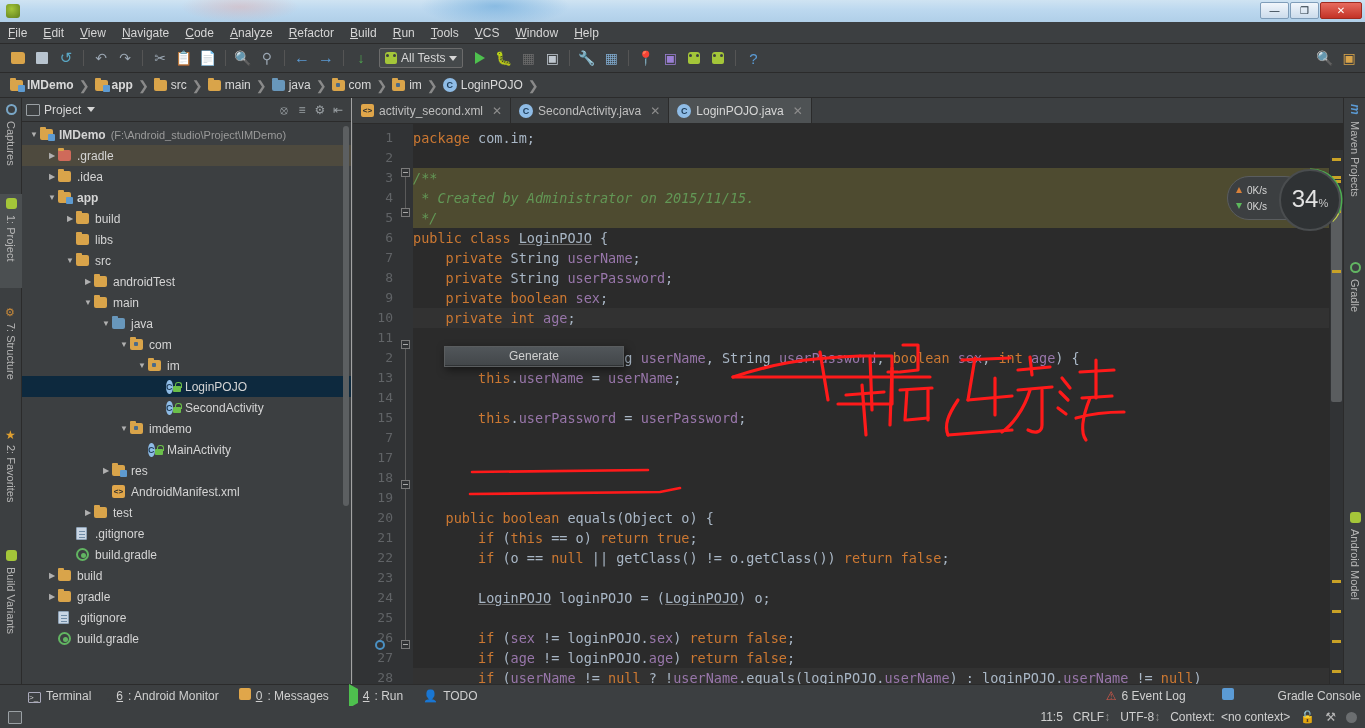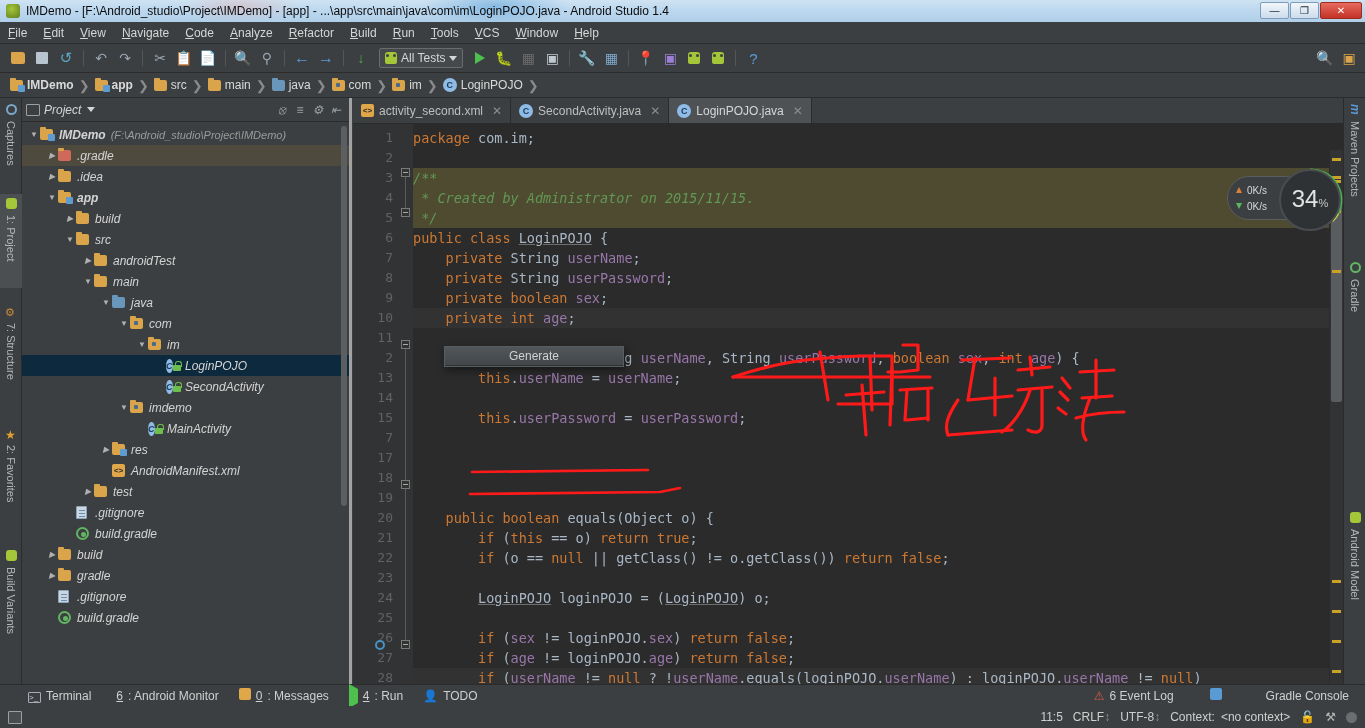--- a/index.html
+++ b/index.html
@@ -102,21 +102,21 @@
 
   
   #rightstrip {
     position:absolute; right:0; top:98px; width:22px; height:586px;
     background:#3c3f41; border-left:1px solid #2b2b2b;
   }
 
   
   #projpanel {
     position:absolute; left:22px; top:98px; width:330px; height:586px;
-    background:#84cc16; border-right:3px solid #a3a3a3;font-style:italic;
+    background:#84cc16; border-right:1px solid #a3a3a3;
   }
   #proj-header {
     height:24px; display:flex; align-items:center; padding:0 4px;
     border-bottom:1px solid #2b2b2b; background:#3c3f41;
   }
   #proj-header .ttl { font-size:12px; color:#d6d6d6; margin-left:4px;}
   #proj-header .spacer { flex:1; }
   #proj-header .hic { width:18px;height:18px;display:flex;align-items:center;justify-content:center;
                       color:#9aa0a4; font-size:12px; }
   #tree {
@@ -243,21 +243,20 @@
   #statusbar .spacer { flex:1; }
   .sb-ic { width:14px;height:13px;border:1px solid #9aa0a4;border-radius:1px;background:#4a4d4f;}
 </style>
 </head>
 <body>
 
 <div id="titlebar">
   <div class="glow"></div>
   <div class="glow2"></div>
   <div id="app-icon"></div>
-  <div id="title-text">IMDemo - [F:\Android_studio\Project\IMDemo] - [app] - ...\app\src\main\java\com\im\LoginPOJO.java - Android Studio 1.4</div>
   <div class="win-btns">
     <div class="win-btn">—</div>
     <div class="win-btn">❐</div>
     <div class="win-btn close">✕</div>
   </div>
 </div>
 
 <div id="menubar">
     <div class="mi"><u>F</u>ile</div>
     <div class="mi"><u>E</u>dit</div>
@@ -437,20 +436,27 @@
           <span class="fold proj"></span>
         </span>
         <span class="tlabel bold">app</span>
       </div>
       <div class="trow" style="padding-left: 42px;">
         <span class="arw">▶</span>
         <span class="tico">
           <span class="fold"></span>
         </span>
         <span class="tlabel">build</span>
+      </div>
+      <div class="trow" style="padding-left: 42px;">
+        <span class="arw"></span>
+        <span class="tico">
+          <span class="fold"></span>
+        </span>
+        <span class="tlabel">libs</span>
       </div>
       <div class="trow" style="padding-left: 42px;">
         <span class="arw">▼</span>
         <span class="tico">
           <span class="fold"></span>
         </span>
         <span class="tlabel">src</span>
       </div>
       <div class="trow" style="padding-left: 60px;">
         <span class="arw">▶</span>
@@ -771,21 +777,21 @@
     </div>
     <div class="bitem">
       <span><span style="font-size:12px;">👤</span></span>
       <span>TODO</span>
     </div>
     <div class="spacer"></div>
     <div class="bitem" style="margin-right: 16px;">
       <span><span style="color:#e05a4a;font-size:12px;">⚠</span></span>
       <span>6 Event Log</span>
     </div>
-    <div class="bitem" style="margin-right: 16px; gap: 44px;">
+    <div class="bitem" style="margin-right: 4px; gap: 44px;">
       <span><span style="display:inline-block;width:12px;height:12px;background:#5b9bd5;border-radius:2px;"></span></span>
       <span>Gradle Console</span>
     </div>
   </div>
 
 <div id="statusbar">
   <span class="sb-ic"></span>
   <span class="spacer"></span>
   <span>11:5</span>
   <span><span>CRLF</span><span style="color:#8a8a8a">↕</span></span>

